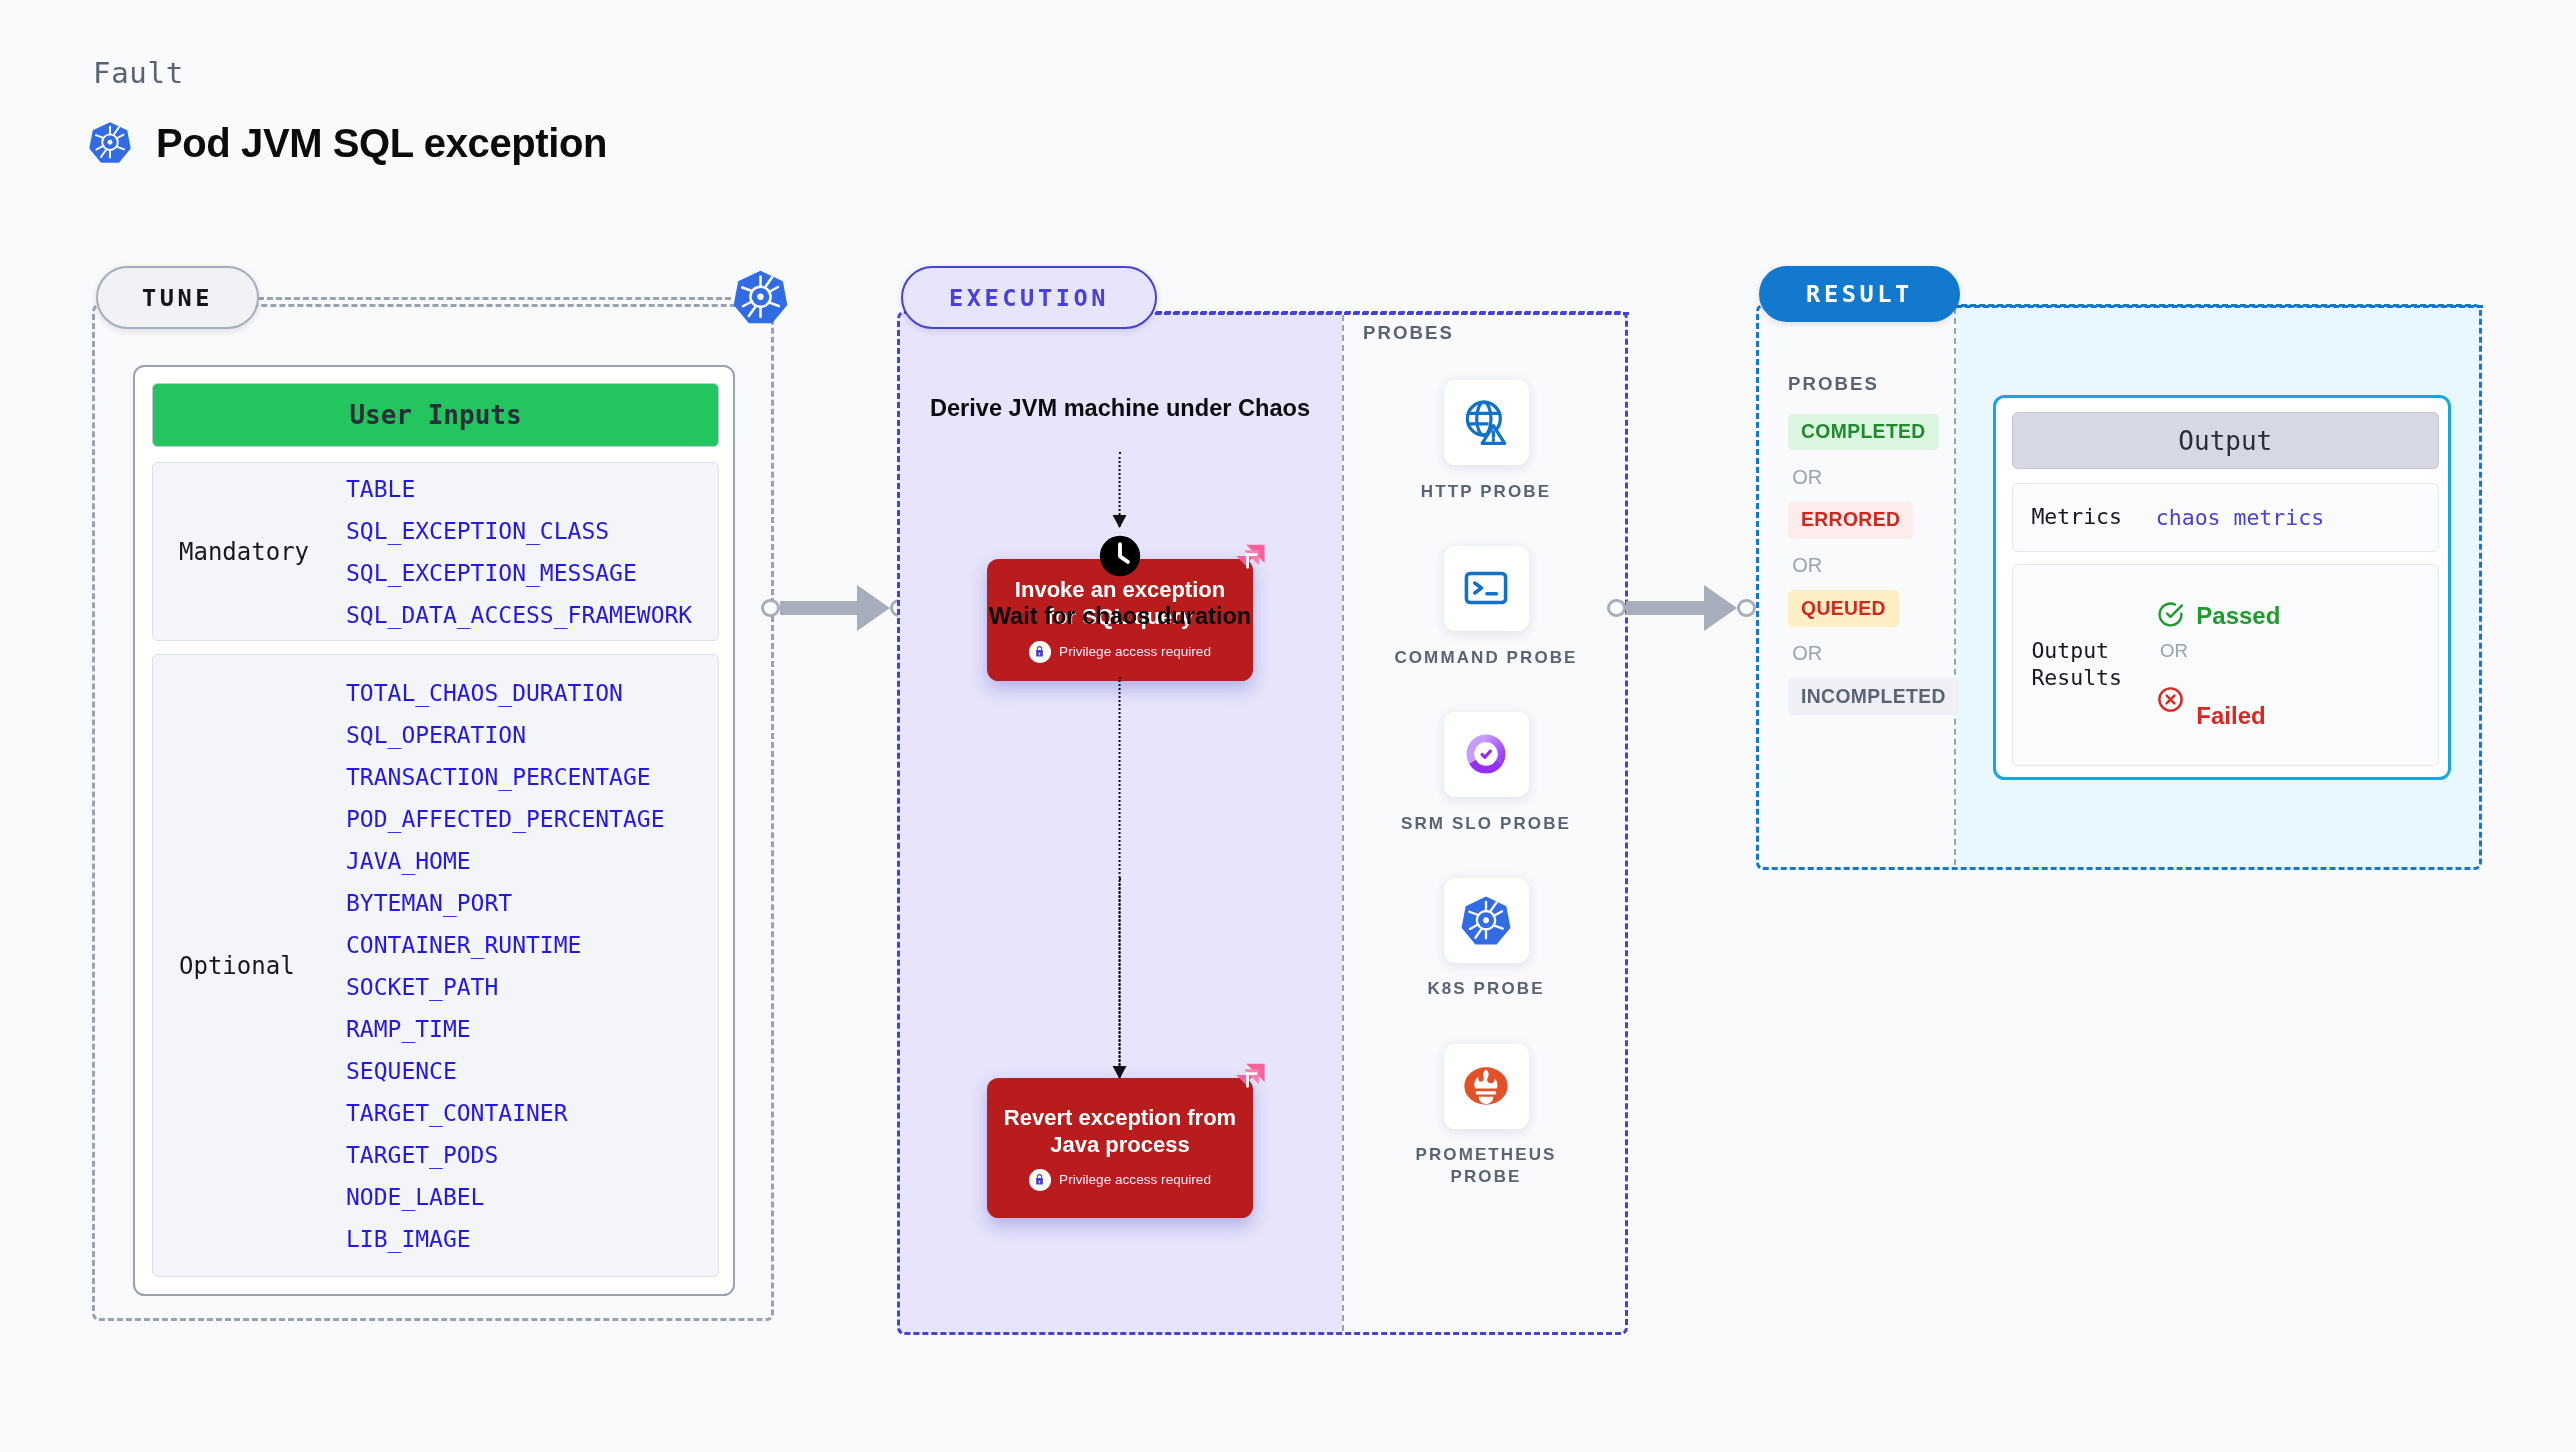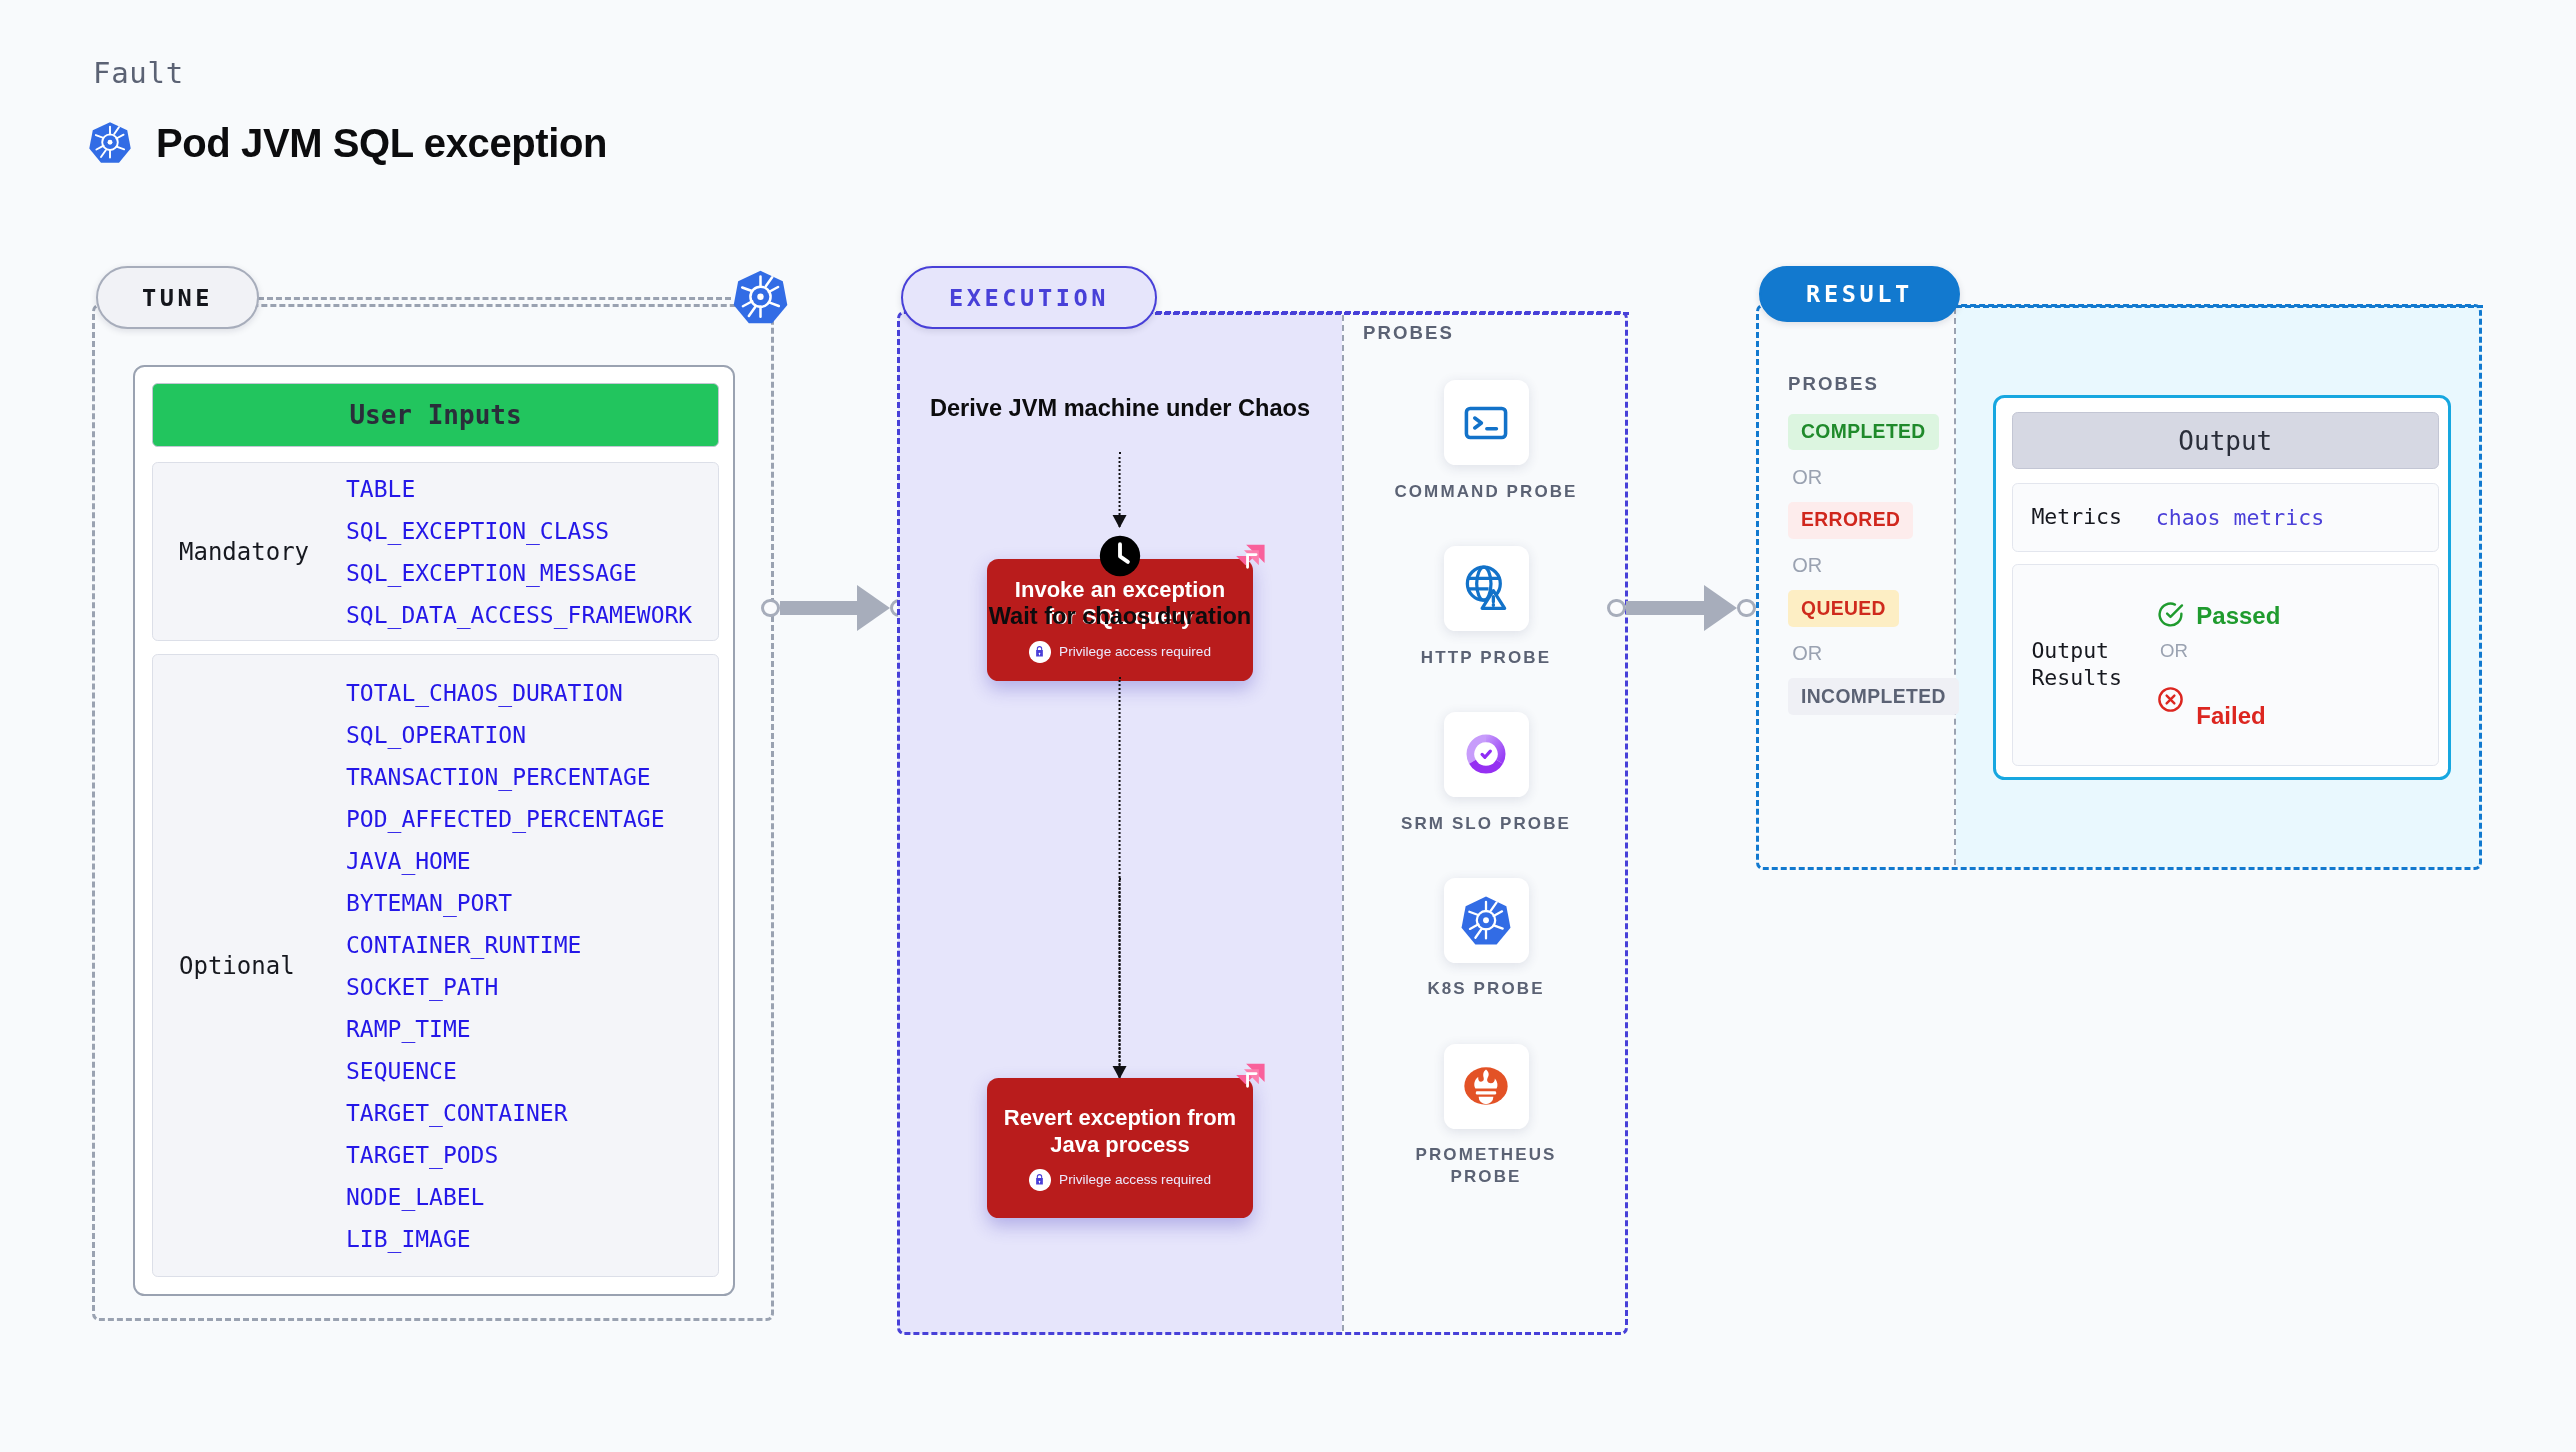--- a/index.html
+++ b/index.html
@@ -361,39 +361,39 @@
         <span class="sc-sub-text">Privilege access required</span>
       </div>
     </div>
   </div>
 
   <div class="probes-title">PROBES</div>
   <div class="probe-col">
 
     <div class="probe-item" style="margin-bottom:43px;">
       <div class="probe-tile">
-        <svg width="50" height="50" viewBox="0 0 24 24" fill="none" stroke="#1272c9" stroke-width="1.7" stroke-linecap="round" stroke-linejoin="round">
-          <rect x="2.6" y="5" width="18.8" height="14" rx="1.8"></rect>
-          <path d="M6.6 9.6 9.8 12l-3.2 2.4M12.4 14.8h4.6"></path>
-        </svg>
-      </div>
-      <div class="probe-label">COMMAND PROBE</div>
-    </div>
-
-    <div class="probe-item" style="margin-bottom:43px;">
-      <div class="probe-tile">
         <svg width="52" height="52" viewBox="0 0 24 24" fill="none" stroke="#1272c9" stroke-width="1.5">
           <circle cx="11" cy="10" r="7.6"></circle>
           <ellipse cx="11" cy="10" rx="3.3" ry="7.6"></ellipse>
           <path d="M3.7 7.6h14.6M3.7 12.4h9.5"></path>
           <path d="M15.4 13.2 20.6 21.4H10.2Z" fill="#ffffff" stroke-linejoin="round"></path>
           <path d="M15.4 16v2.3M15.4 19.6v.45" stroke-linecap="round"></path>
         </svg>
       </div>
       <div class="probe-label">HTTP PROBE</div>
+    </div>
+
+    <div class="probe-item" style="margin-bottom:43px;">
+      <div class="probe-tile">
+        <svg width="50" height="50" viewBox="0 0 24 24" fill="none" stroke="#1272c9" stroke-width="1.7" stroke-linecap="round" stroke-linejoin="round">
+          <rect x="2.6" y="5" width="18.8" height="14" rx="1.8"></rect>
+          <path d="M6.6 9.6 9.8 12l-3.2 2.4M12.4 14.8h4.6"></path>
+        </svg>
+      </div>
+      <div class="probe-label">COMMAND PROBE</div>
     </div>
 
     <div class="probe-item" style="margin-bottom:43px;">
       <div class="probe-tile">
         <svg width="52" height="52" viewBox="0 0 24 24">
           <defs>
             <linearGradient id="srmg" x1="0" y1="0" x2="1" y2="1">
               <stop offset="0" stop-color="#c79cfb"></stop>
                 <stop offset="1" stop-color="#8f2df5"></stop>
             </linearGradient>

